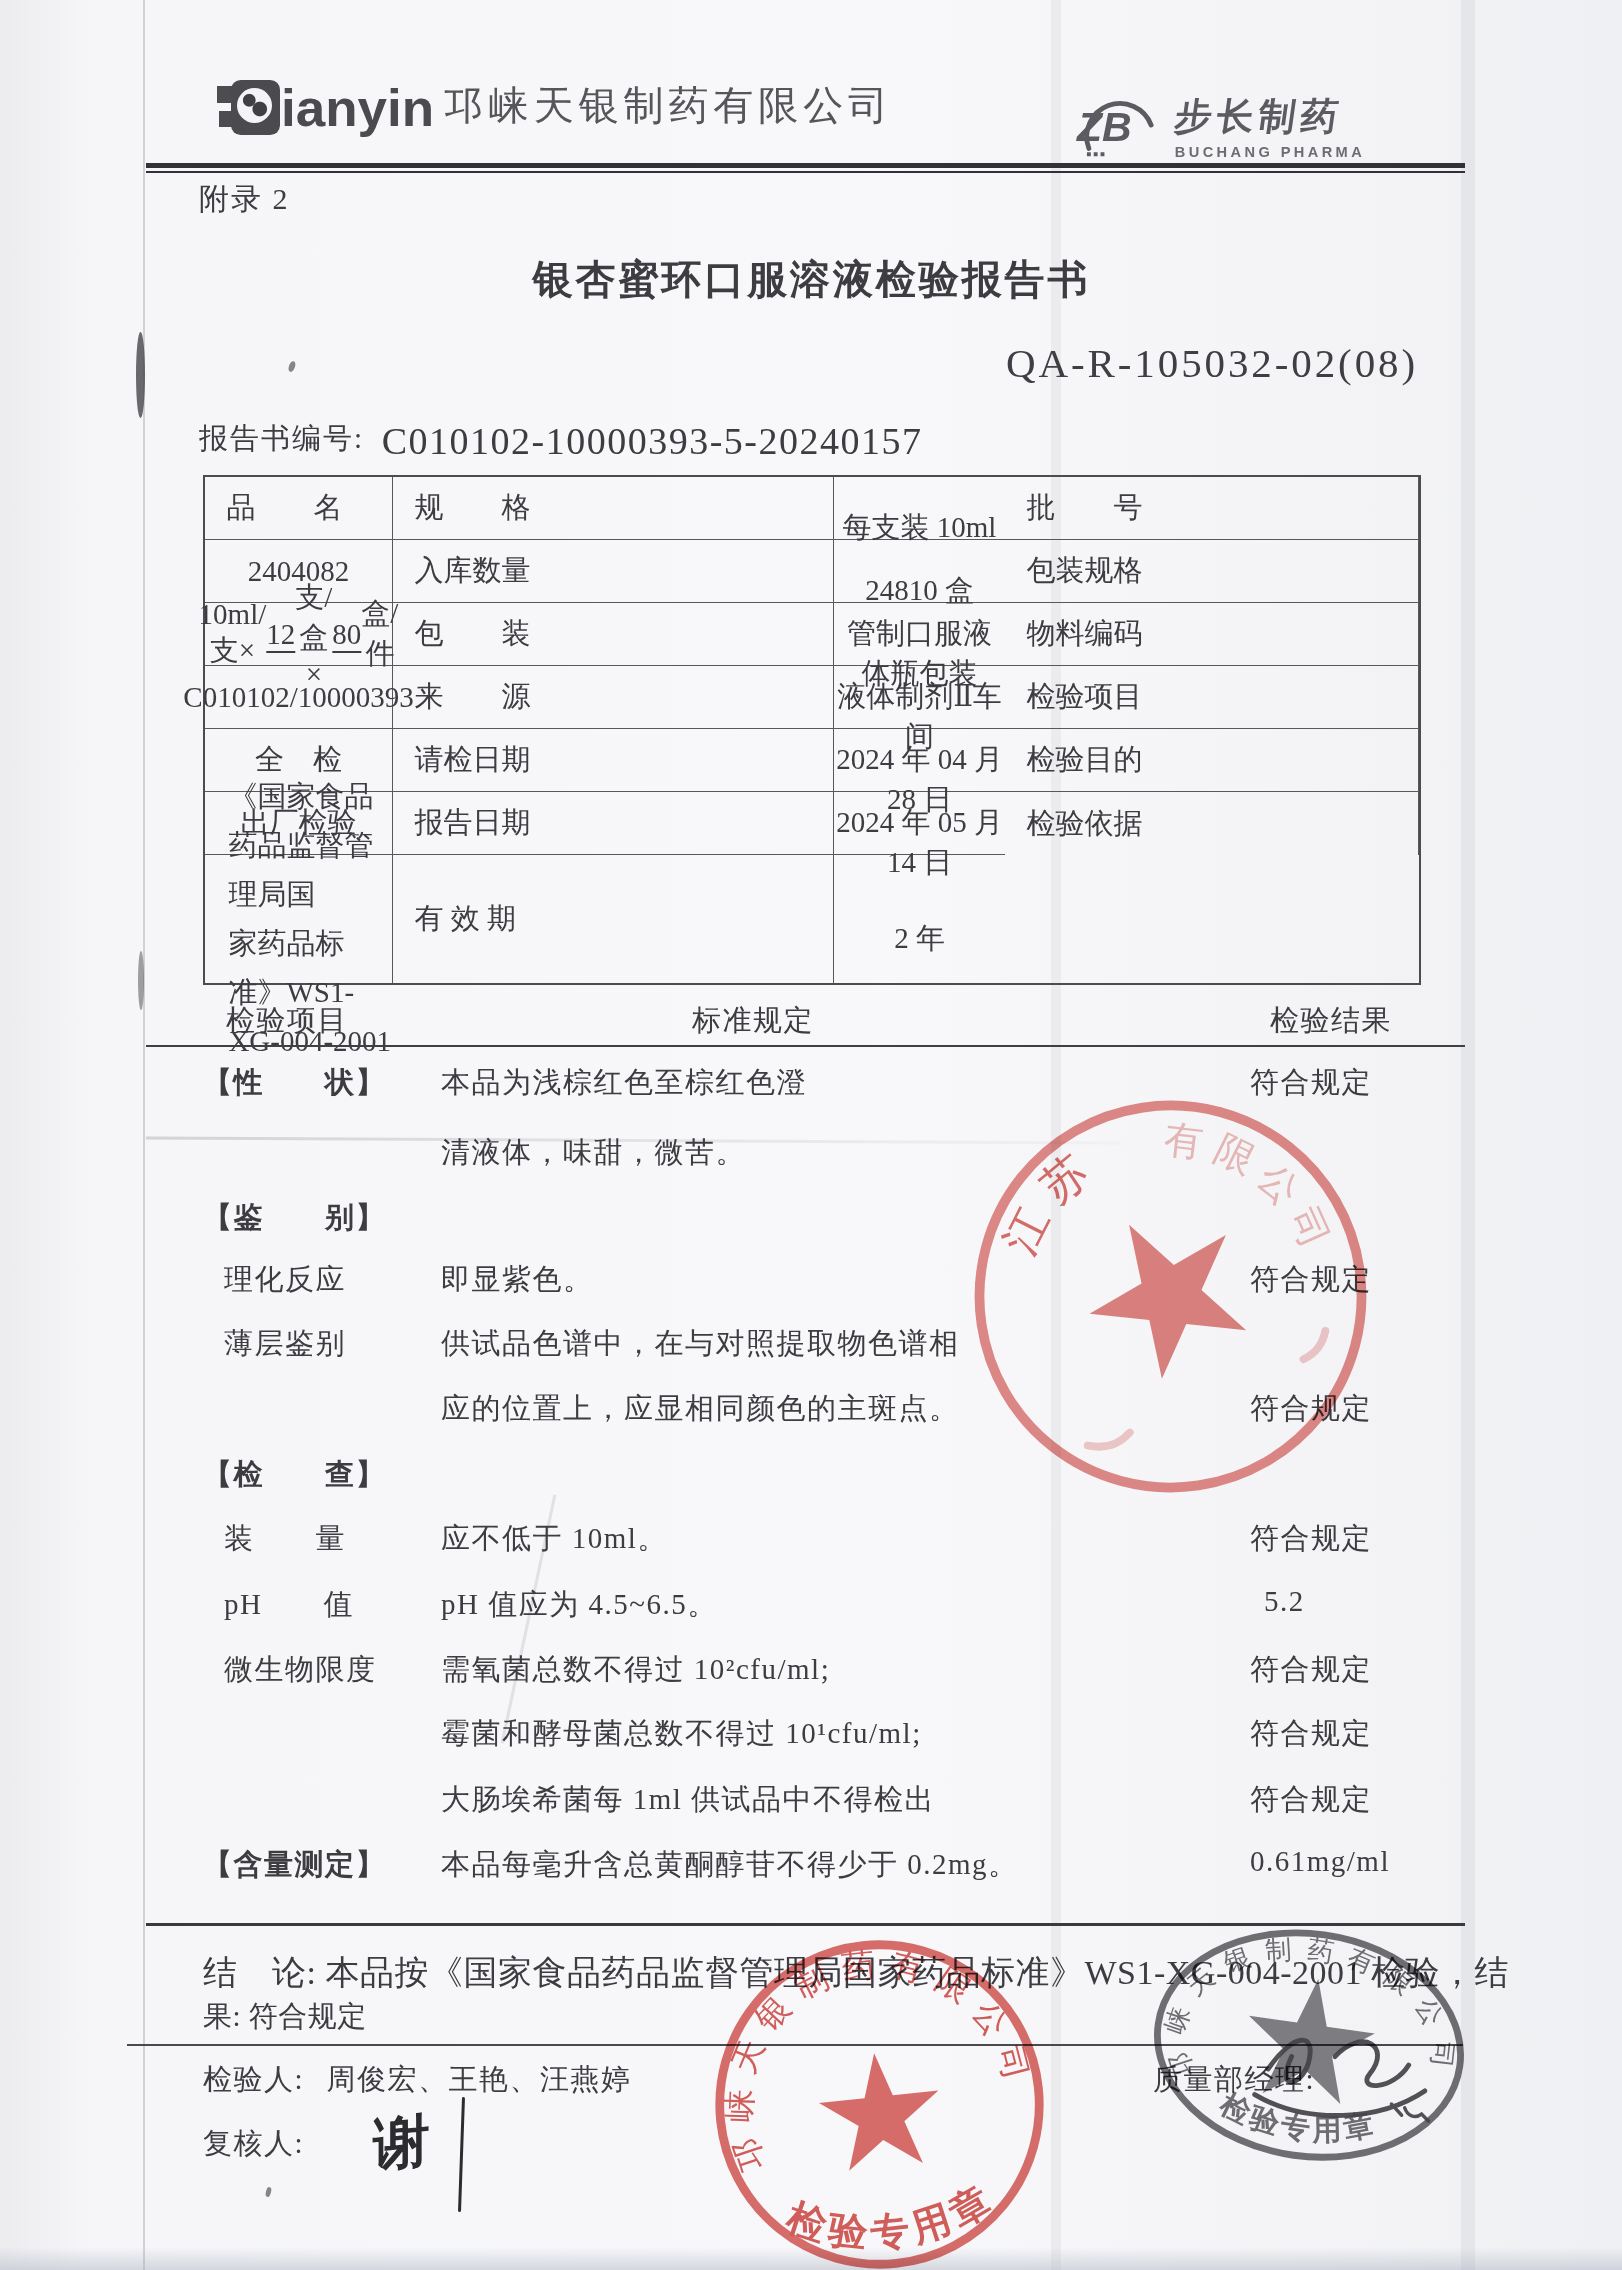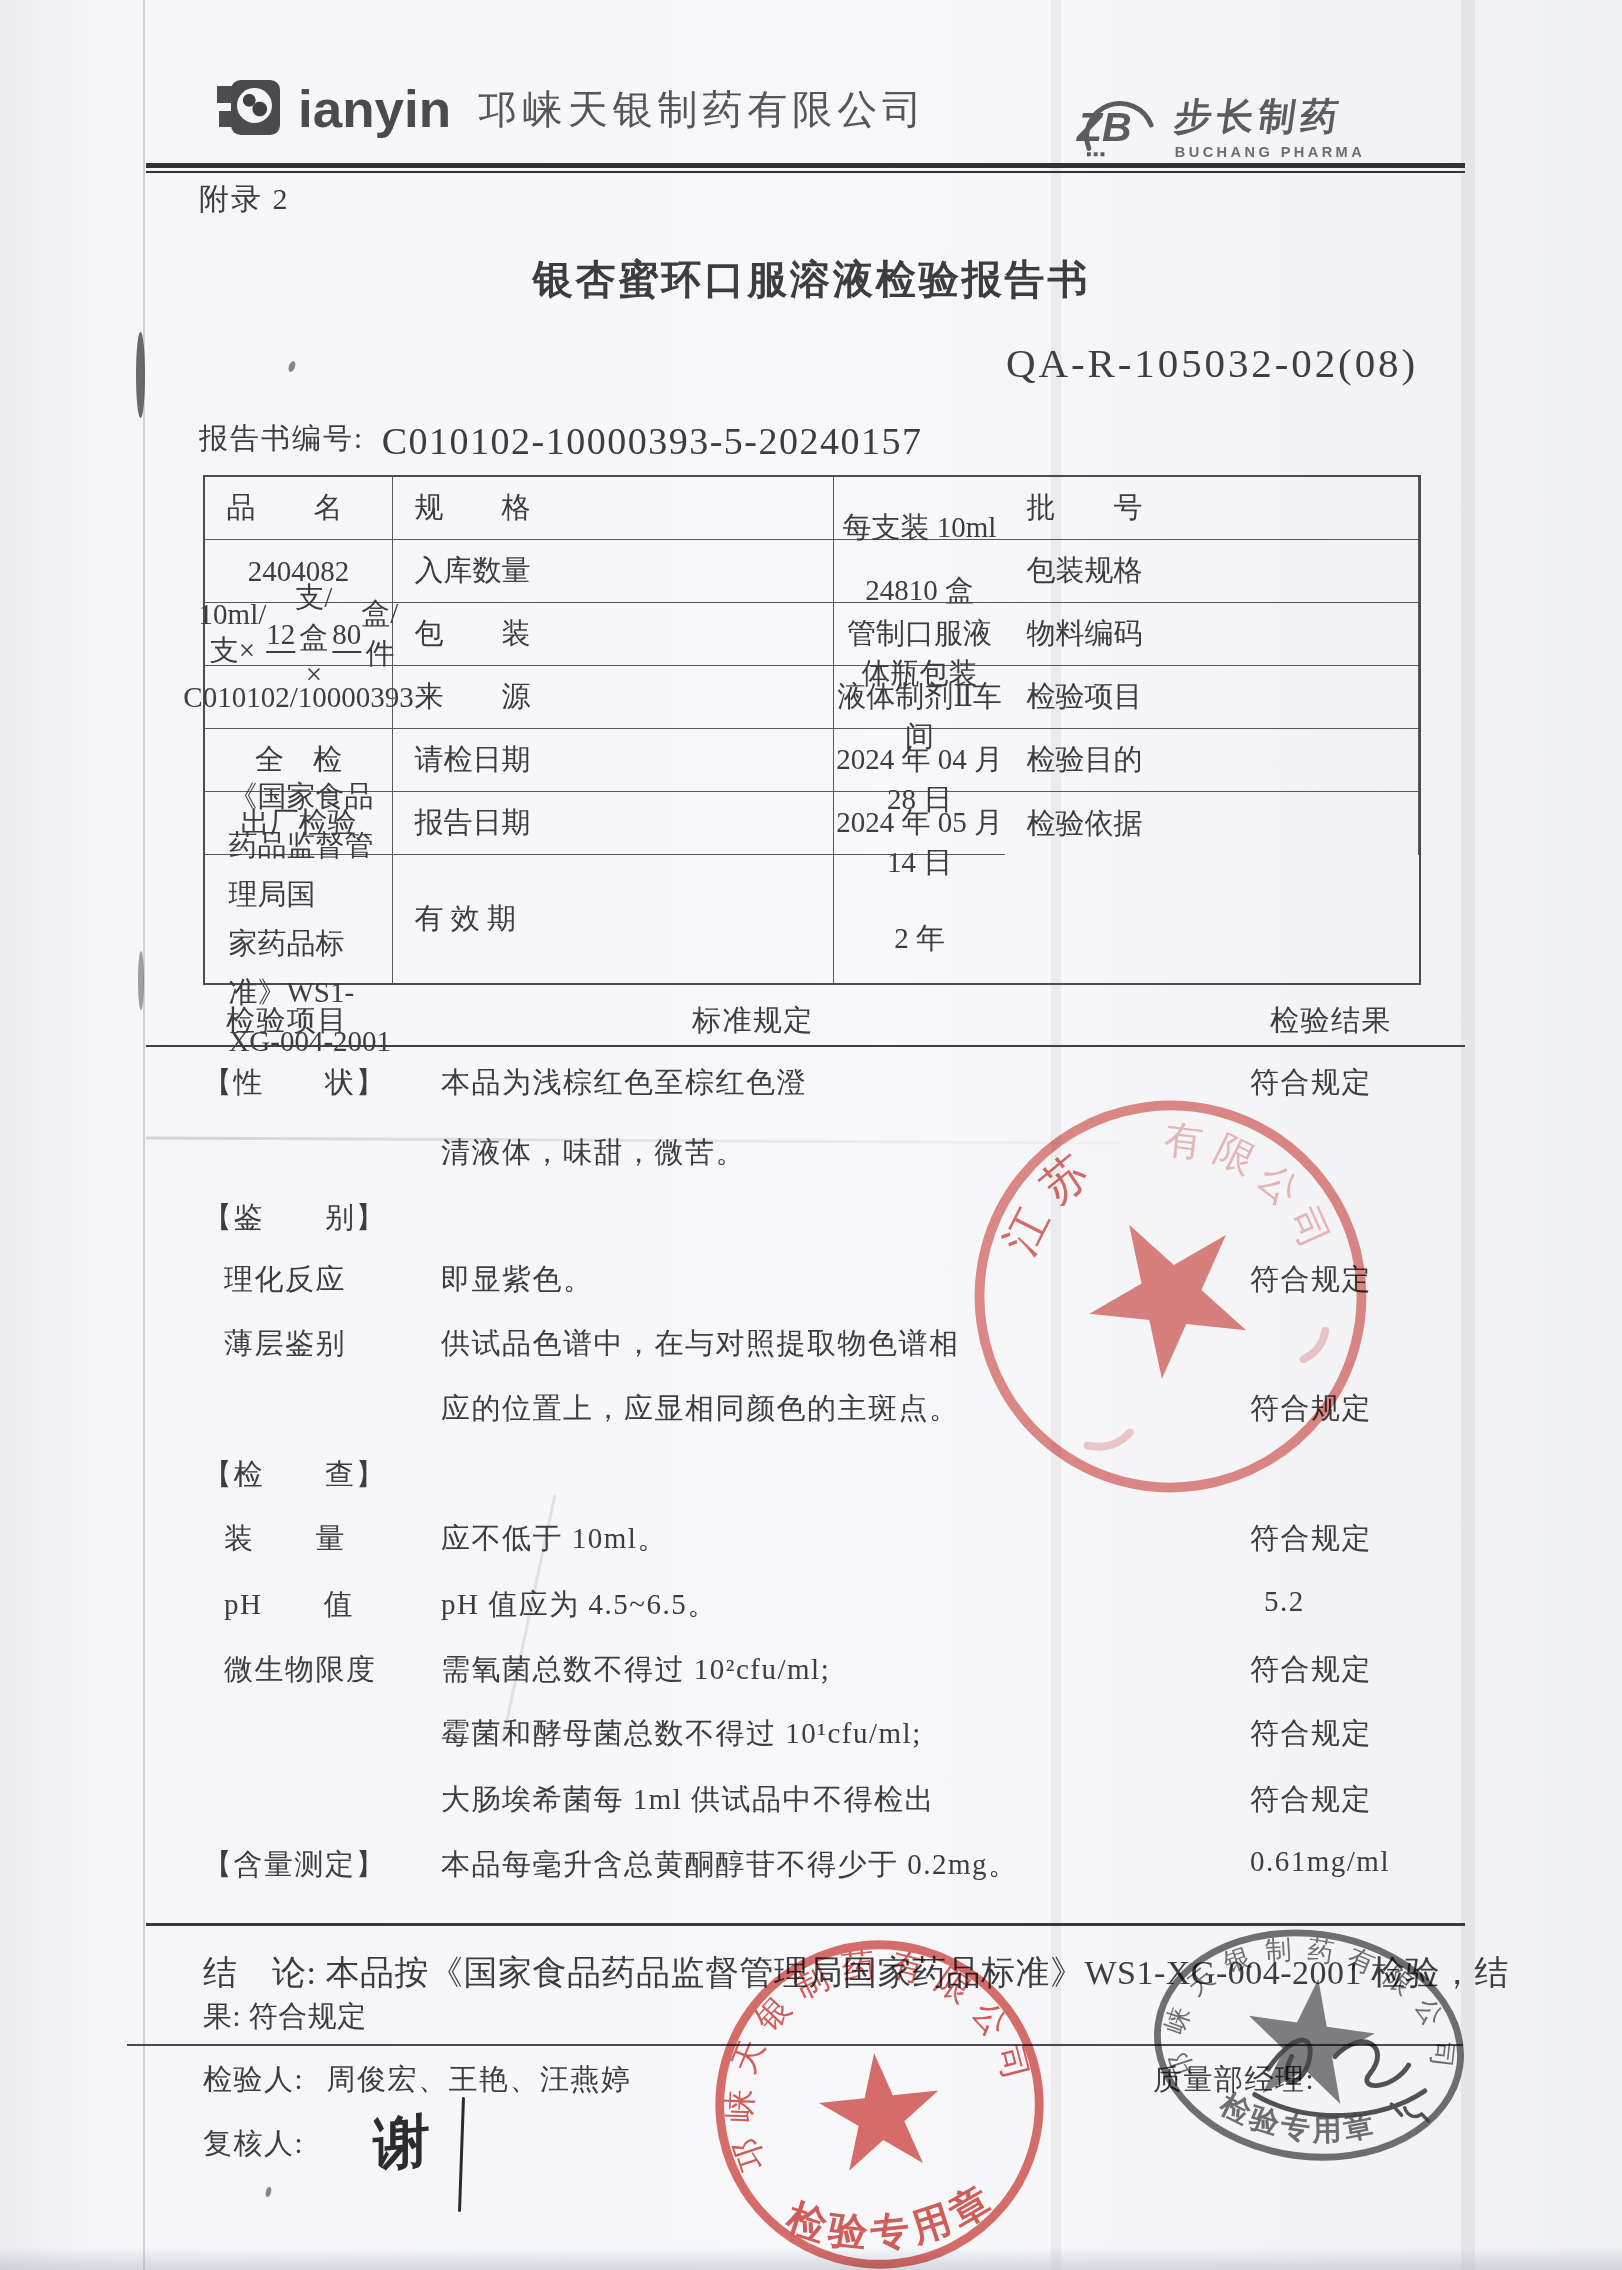--- a/index.html
+++ b/index.html
@@ -6,21 +6,21 @@
   .page{
     position:relative;width:1623px;height:2270px;overflow:hidden;
     font-family:"Liberation Serif","DejaVu Serif",serif;color:#3c3c41;
     background:
       linear-gradient(90deg, #ececef 0px, #f6f6f8 88px, #f8f8fa 55%, #f4f4f6 80%, #eff0f3 100%),
       #f6f6f8;
   }
   .abs{position:absolute;white-space:nowrap;}
   .streak{position:absolute;top:0;height:100%;pointer-events:none;}
   
-  .leftlogo{position:absolute;left:217px;top:78px;display:flex;align-items:center;gap:19px;}
+  .leftlogo{position:absolute;left:217px;top:78px;display:flex;gap:2px;}
   .ty-icon{position:relative;width:62px;height:62px;flex:0 0 auto;}
   .ty-sq1{position:absolute;left:0;top:7.8px;width:19.5px;height:17.6px;background:#4c4c51;}
   .ty-sq2{position:absolute;left:2px;top:33px;width:15.6px;height:15.6px;background:#4c4c51;}
   .ty-globe{position:absolute;left:13.7px;top:2px;width:49px;height:55px;background:#4a4a4f;border-radius:9.8px;}
   .ty-globe:before{content:"";position:absolute;left:6.8px;top:7.8px;width:35px;height:35px;border-radius:50%;
      background:radial-gradient(circle at 35% 35%, #3f3f44 0 5.9px, transparent 6.8px),
                 radial-gradient(circle at 65% 60%, #3f3f44 0 6.8px, transparent 7.8px),#f4f4f6;}
   .ty-brand{font-family:"Liberation Sans","DejaVu Sans",sans-serif;font-weight:800;font-size:53px;
      color:#4a4a4f;letter-spacing:0px;transform:scaleY(.96);}
   .ty-company{font-size:40px;color:#55555a;letter-spacing:4.9px;margin-left:7.8px;font-weight:500;}
@@ -42,21 +42,21 @@
   }
   .cell{border-right:1.6px solid #57575c;border-bottom:1.6px solid #57575c;
     display:flex;align-items:center;}
   .cell.lastcol{border-right:none;margin-top:40px;}
   .cell.lastrow{border-bottom:none;}
   .cell.lbl{padding-left:21.5px;}
   .cell.val{justify-content:center;text-align:center;}
   .cell.val2{flex-direction:column;align-items:flex-start;justify-content:center;padding-left:23.4px;line-height:49px;}
   .u{text-decoration:underline;text-underline-offset:6.8px;text-decoration-thickness:2px;}
   .ln{font-size:29px;letter-spacing:1.5px;}
-  .item{font-weight:400;}
+  .item{font-weight:700;}
   .hand{font-size:57px;color:#2c2c30;font-weight:600;transform:rotate(-6deg) skewX(-6deg);display:inline-block;}
   .speck{position:absolute;background:#55555a;border-radius:50%;opacity:.7;}
   svg text{font-family:"Liberation Serif","DejaVu Serif",serif;}
 </style>
 </head>
 <body>
 
 <div class="page">
 
   <div class="streak" style="left:1051px;width:9.8px;background:rgba(160,160,175,.12);"></div>

